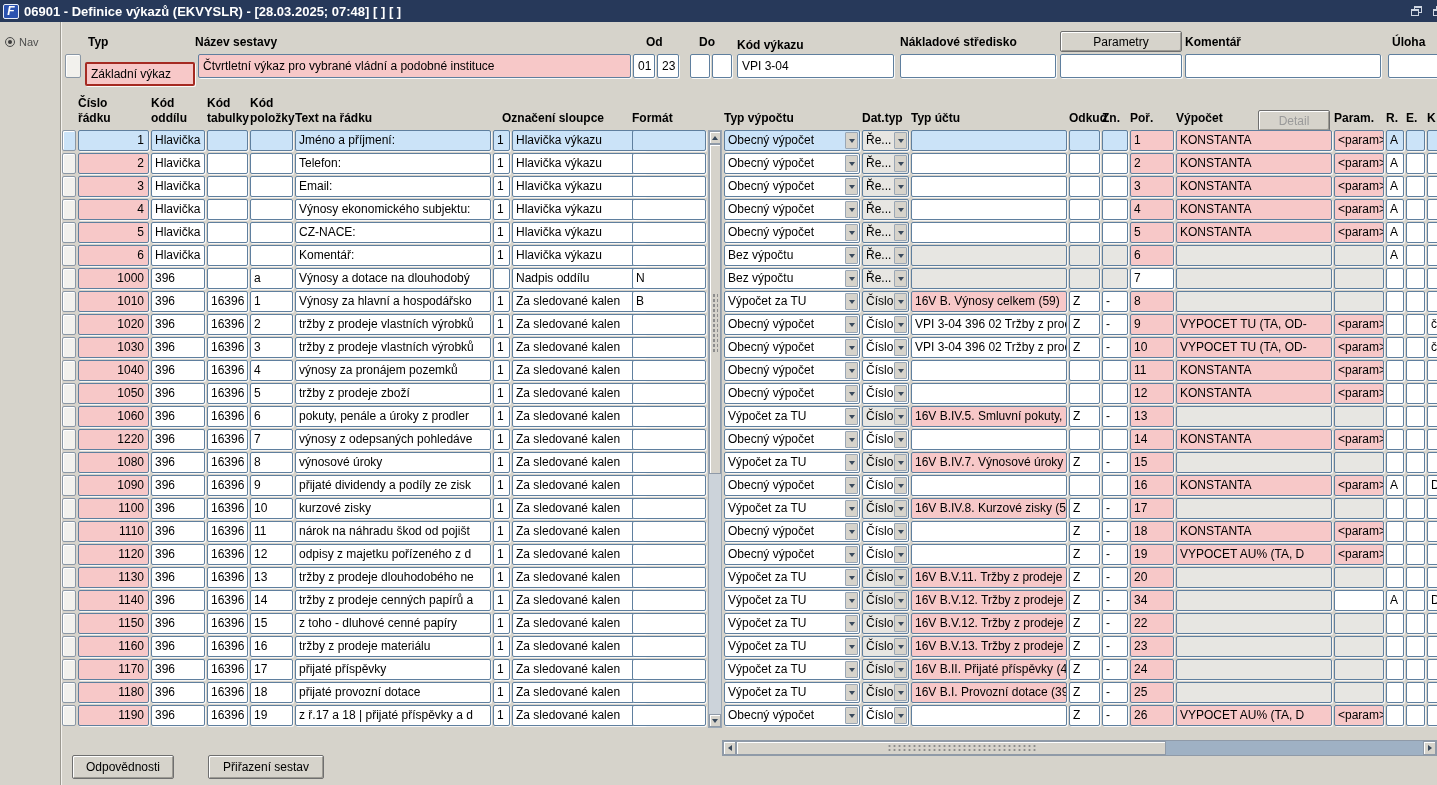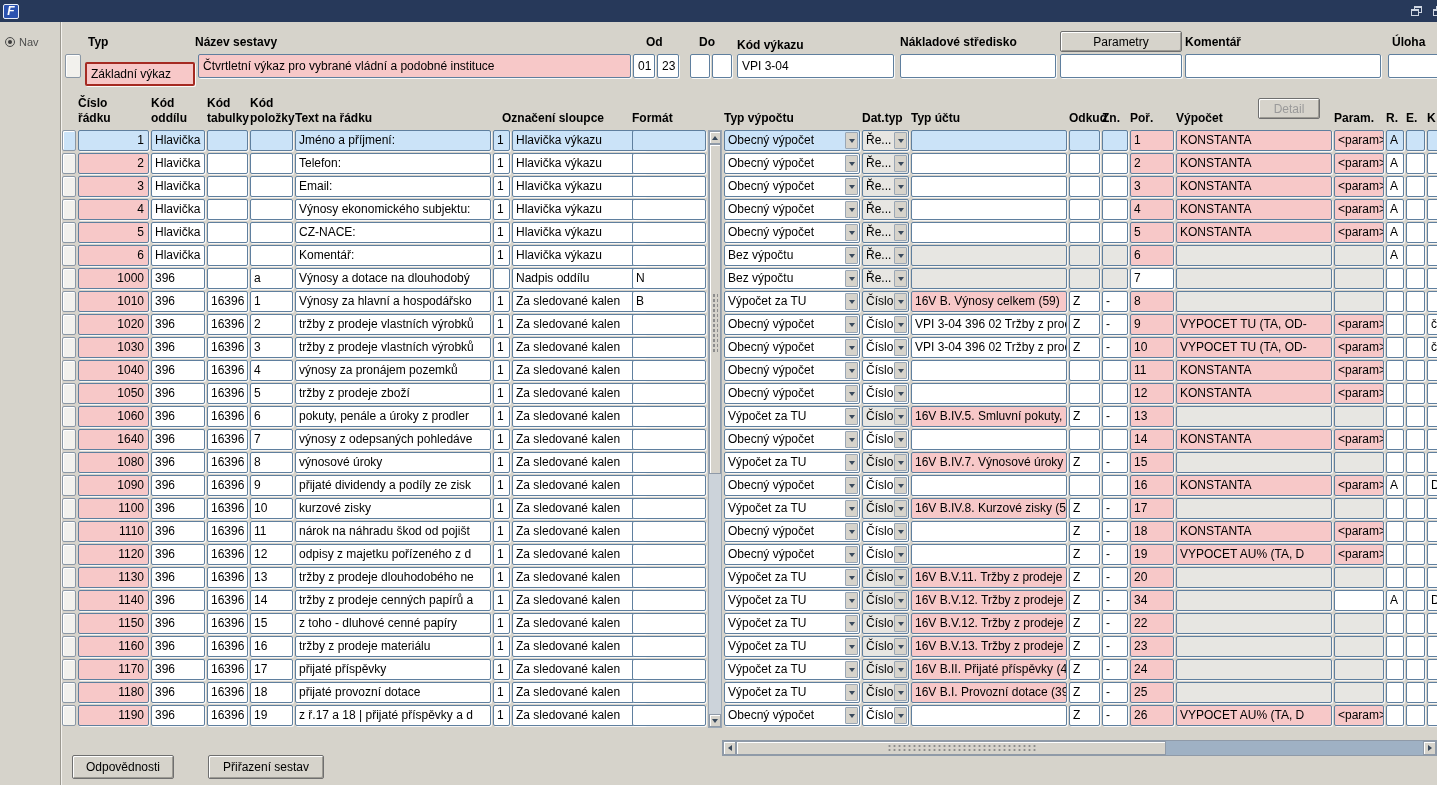--- a/index.html
+++ b/index.html
@@ -108,20 +108,21 @@
   .hthumb .grip{position:absolute;top:2px;bottom:2px;left:35%;width:150px;
     background-image:radial-gradient(#8d8d8d 1px, transparent 1.3px);background-size:5px 4px;}
 </style>
 </head>
 <body>
 
 <div class="screen">
 
   <div class="titlebar">
     <span class="app-icon">F</span>
+    <span class="title-text">06901 - Definice výkazů (EKVYSLR) - [28.03.2025; 07:48] [ ] [ ]</span>
     <span class="win-controls">
       <span class="restore-icon">
           <span class="sq1"></span>
           <span class="sq2"></span>
         </span>
       <span class="restore-icon partial">
           <span class="sq1"></span>
           <span class="sq2"></span>
         </span>
     </span>
@@ -172,21 +173,21 @@
       <span class="hdr c-text">Text na řádku</span>
       <span class="hdr c-sloupec" style="left:440px">Označení sloupce</span>
       <span class="hdr c-format">Formát</span>
       <span class="hdr c-typ">Typ výpočtu</span>
       <span class="hdr c-dat">Dat.typ</span>
       <span class="hdr c-uctu">Typ účtu</span>
       <span class="hdr c-odkud">Odkud</span>
       <span class="hdr c-zn">Zn.</span>
       <span class="hdr c-por">Poř.</span>
       <span class="hdr c-vyp">Výpočet</span>
-      <div class="btn disabled" style="left:1196px;top:8px;width:62px;height:21px">Detail</div>
+      <div class="btn disabled" style="left:1196px;top:20px;width:72px;height:21px">Detail</div>
       <span class="hdr c-param">Param.</span>
       <span class="hdr c-r">R.</span>
       <span class="hdr c-e">E.</span>
       <span class="hdr c-k">K</span>
     </div>
 
     <div class="grid-rows" id="grid-rows">
         <div class="grid-row selected">
           <div class="cell c-sel box"></div>
           <div class="cell c-cislo bg-b right">1</div>
@@ -520,21 +521,21 @@
           <div class="cell c-zn bg-w">-</div>
           <div class="cell c-por bg-p">13</div>
           <div class="cell c-vyp bg-g"></div>
           <div class="cell c-param bg-g"></div>
           <div class="cell c-r bg-w"></div>
           <div class="cell c-e bg-w"></div>
           <div class="cell c-k bg-w"></div>
         </div>
         <div class="grid-row">
           <div class="cell c-sel box"></div>
-          <div class="cell c-cislo bg-p right">1640</div>
+          <div class="cell c-cislo bg-p right">1220</div>
           <div class="cell c-oddil bg-w">396</div>
           <div class="cell c-tab bg-w">16396</div>
           <div class="cell c-pol bg-w">7</div>
           <div class="cell c-text bg-w">výnosy z odepsaných pohledáve</div>
           <div class="cell c-snum bg-w">1</div>
           <div class="cell c-sloupec bg-w">Za sledované kalen</div>
           <div class="cell c-format bg-w"></div>
           <div class="cell c-typ bg-w">Obecný výpočet<span class="dda">
               <i></i>
             </span></div>

